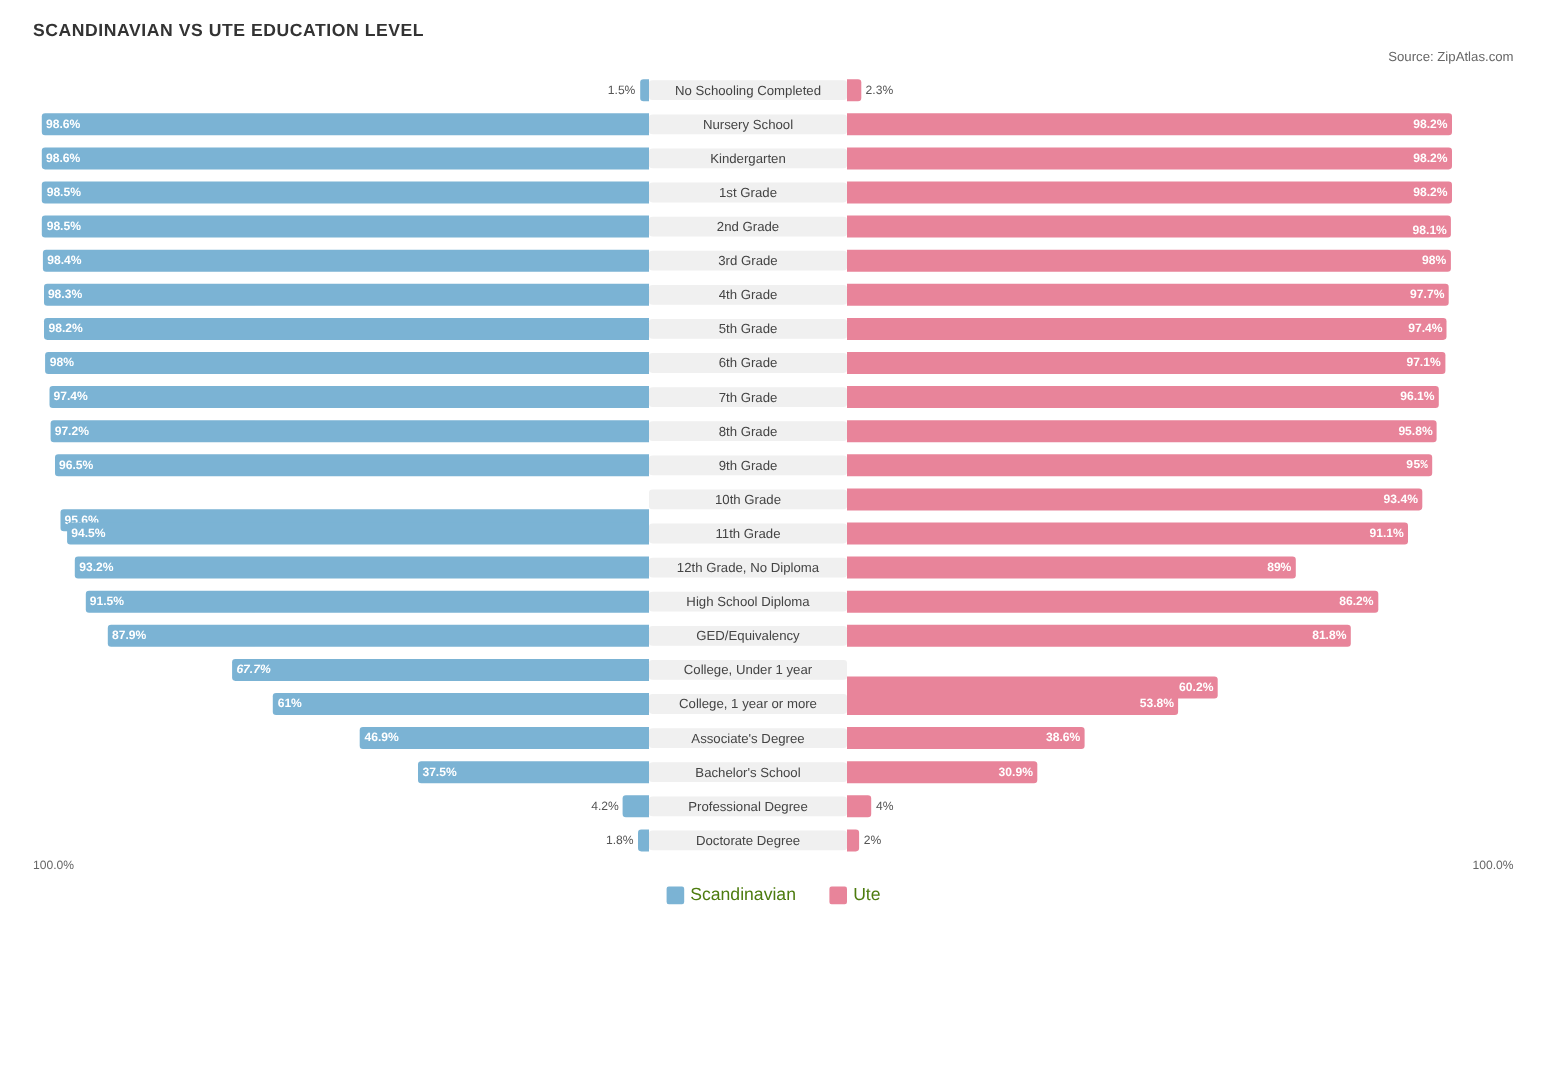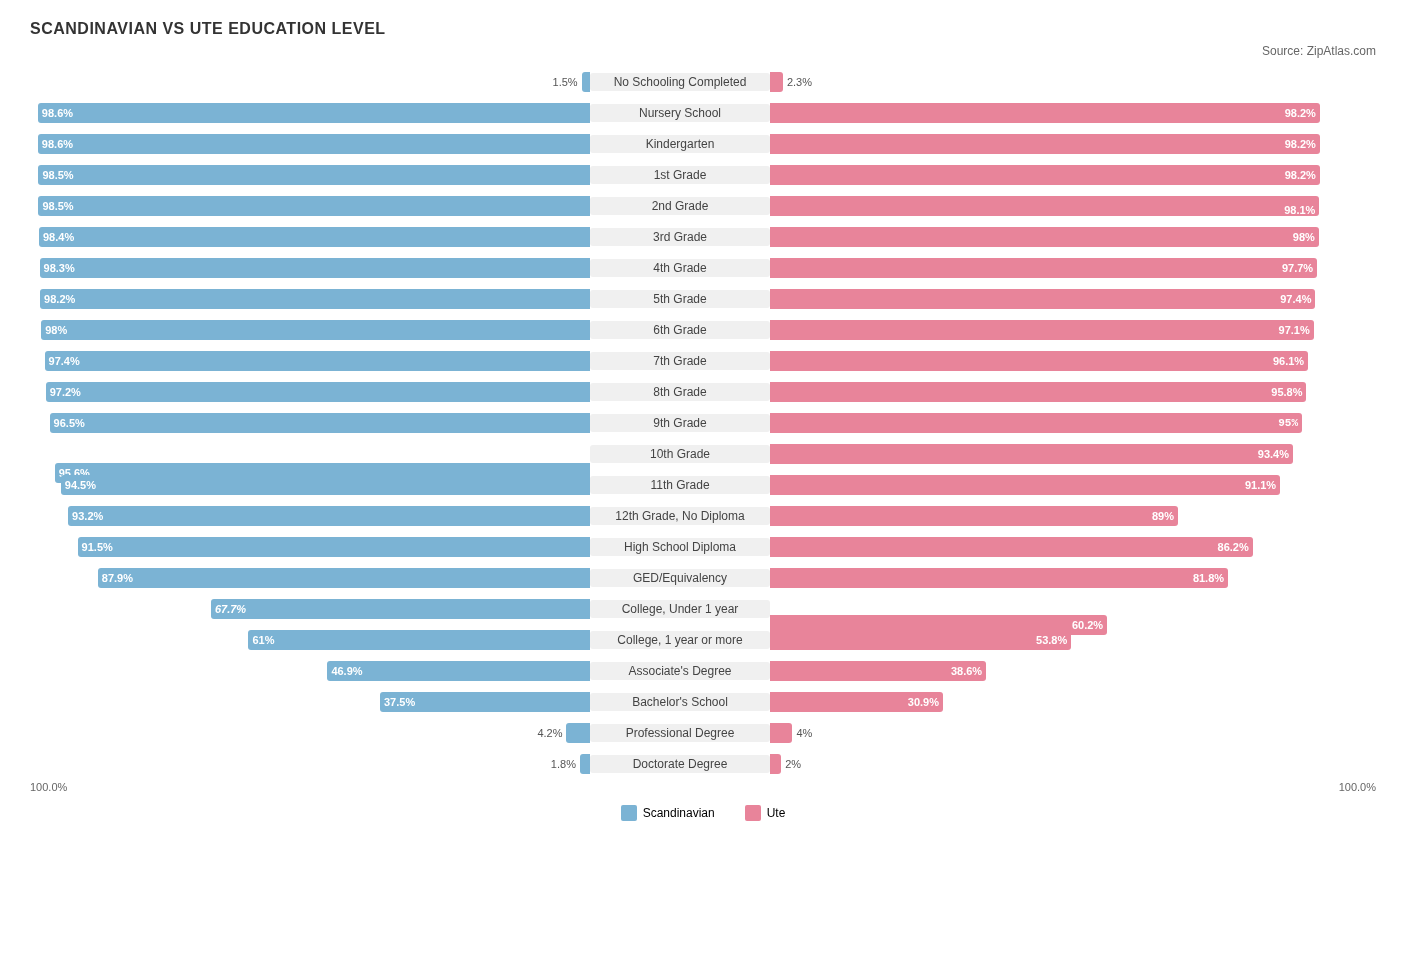--- a/index.html
+++ b/index.html
@@ -112,22 +112,22 @@
       display: flex;
       justify-content: center;
       gap: 30px;
       margin-top: 12px;
       align-items: center;
     }
     .legend-item {
       display: flex;
       align-items: center;
       gap: 6px;
-      font-size: 12px;
-      color: #000000;
+      font-size: 16px;
+      color: #4d7c0f;
     }
     .legend-swatch {
       width: 16px;
       height: 16px;
       border-radius: 2px;
     }
     .bottom-labels {
       display: flex;
       margin-top: 2px;
     }

